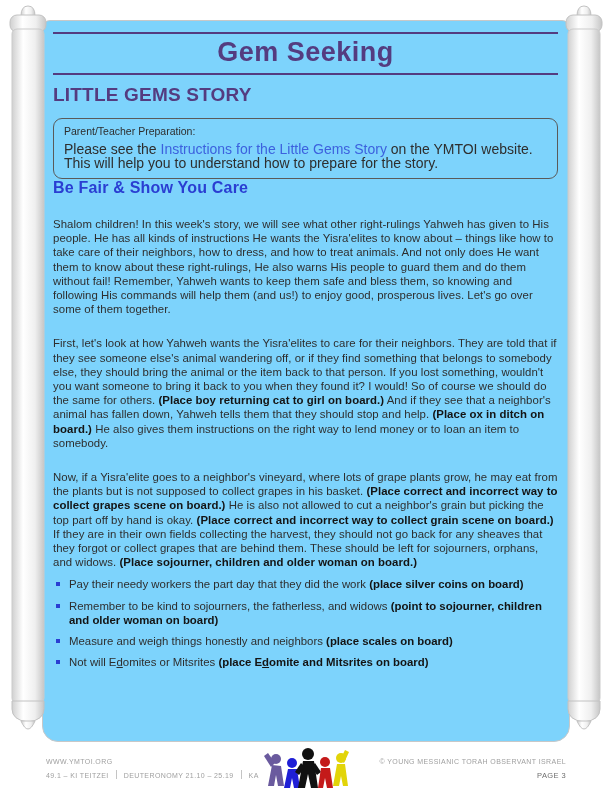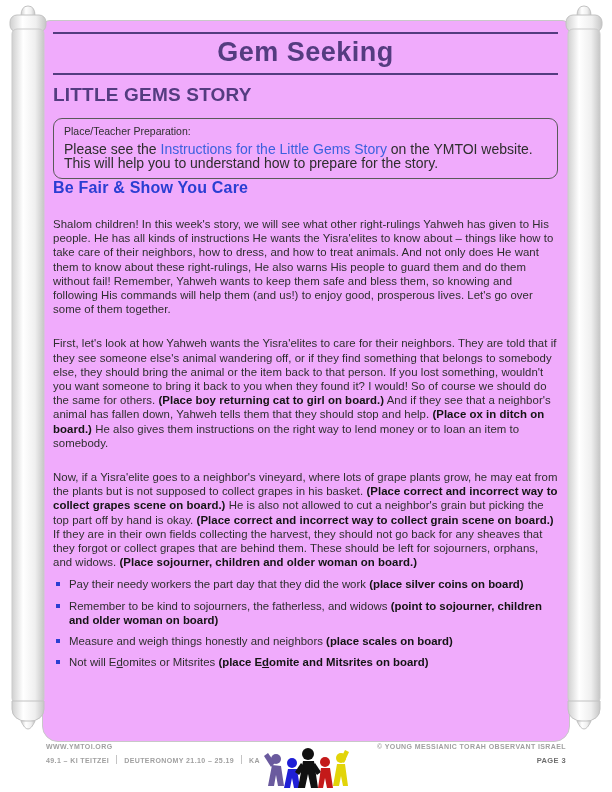--- a/index.html
+++ b/index.html
@@ -10,21 +10,21 @@
   *{box-sizing:border-box; margin:0; padding:0;}
   html,body{width:612px; height:792px;}
   body{
     position:relative; background:#ffffff; overflow:hidden;
     font-family:"Liberation Sans", sans-serif; color:var(--text);
   }
   .rod{position:absolute; top:3px; z-index:3;}
   .rod.left{left:6px;} .rod.right{right:6px;}
   .paper{
     position:absolute; left:42px; top:20px; width:528px; height:722px;
-    background:#f0abfc; border:1.5px solid var(--paper-border);
+    background:#7dd3fc; border:1.5px solid var(--paper-border);
     border-radius:8px 8px 16px 16px; z-index:1;
   }
   .content{position:absolute; inset:0; padding:9px 11px 0 10px;}
   .title-block{
     border-top:2px solid var(--purple); border-bottom:2px solid var(--purple);
     text-align:center; padding:3px 0 5px; margin-top:2px;
   }
   .page-title{
     color:var(--purple); font-size:27px; font-weight:bold; letter-spacing:0.5px;
   }
@@ -49,23 +49,23 @@
   ul.bullets{list-style:none; margin-top:8px;}
   ul.bullets li{
     position:relative; padding-left:16px; margin-top:7px;
     font-size:11.4px; line-height:14.2px;
   }
   ul.bullets li::before{
     content:""; position:absolute; left:3px; top:5px; width:4px; height:4px;
     background:var(--heading-blue);
   }
   .footer{
-    position:absolute; left:46px; right:46px; bottom:24px; z-index:2;
+    position:absolute; left:46px; right:46px; bottom:9px; z-index:2;
     display:flex; justify-content:space-between; align-items:flex-start;
-    color:var(--footer-gray); font-weight:bold;
+    color:var(--footer-gray); font-weight:normal;
   }
   .footer-left,.footer-right{font-size:7px; letter-spacing:0.4px; line-height:14px;}
   .footer-right{text-align:right;}
   .page-label{color:var(--page-gray); font-size:7.5px;}
   .fsep{display:inline-block; width:1px; height:9px; background:#c4c4c4;
         margin:0 7px; vertical-align:-1px;}
   .logo{position:absolute; left:50%; top:746px; transform:translateX(-50%); z-index:4;}
 </style>
 </head>
 <body>
@@ -105,21 +105,21 @@
 <div class="paper">
   <div class="content">
 
     <div class="title-block">
       <div class="page-title">Gem Seeking</div>
     </div>
 
     <div class="subtitle">LITTLE GEMS STORY</div>
 
     <div class="prep-box">
-      <div class="prep-label">Place/Teacher Preparation:</div>
+      <div class="prep-label">Parent/Teacher Preparation:</div>
       <div class="prep-body"><span class="">Please see the </span><span class="link">Instructions for the Little Gems Story</span><span class=""> on the YMTOI website. This will help you to understand how to prepare for the story.</span></div>
     </div>
 
     <div class="section-heading">Be Fair &amp; Show You Care</div>
 
     <div>
         <p class="para"><span class="">Shalom children! In this week's story, we will see what other right-rulings Yahweh has given to His people. He has all kinds of instructions He wants the Yisra'elites to know about – things like how to take care of their neighbors, how to dress, and how to treat animals. And not only does He want them to know about these right-rulings, He also warns His people to guard them and do them without fail! Remember, Yahweh wants to keep them safe and bless them, so knowing and following His commands will help them (and us!) to enjoy good, prosperous lives. Let's go over some of them together.</span></p>
         <p class="para"><span class="">First, let's look at how Yahweh wants the Yisra'elites to care for their neighbors. They are told that if they see someone else's animal wandering off, or if they find something that belongs to somebody else, they should bring the animal or the item back to that person. If you lost something, wouldn't you want someone to bring it back to you when they found it? I would! So of course we should do the same for others. </span><span class="b ">(Place boy returning cat to girl on board.)</span><span class=""> And if they see that a neighbor's animal has fallen down, Yahweh tells them that they should stop and help. </span><span class="b ">(Place ox in ditch on board.)</span><span class=""> He also gives them instructions on the right way to lend money or to loan an item to somebody.</span></p>
         <p class="para"><span class="">Now, if a Yisra'elite goes to a neighbor's vineyard, where lots of grape plants grow, he may eat from the plants but is not supposed to collect grapes in his basket. </span><span class="b ">(Place correct and incorrect way to collect grapes scene on board.)</span><span class=""> He is also not allowed to cut a neighbor's grain but picking the top part off by hand is okay. </span><span class="b ">(Place correct and incorrect way to collect grain scene on board.)</span><span class=""> If they are in their own fields collecting the harvest, they should not go back for any sheaves that they forgot or collect grapes that are behind them. These should be left for sojourners, orphans, and widows. </span><span class="b ">(Place sojourner, children and older woman on board.)</span></p>
       </div>

